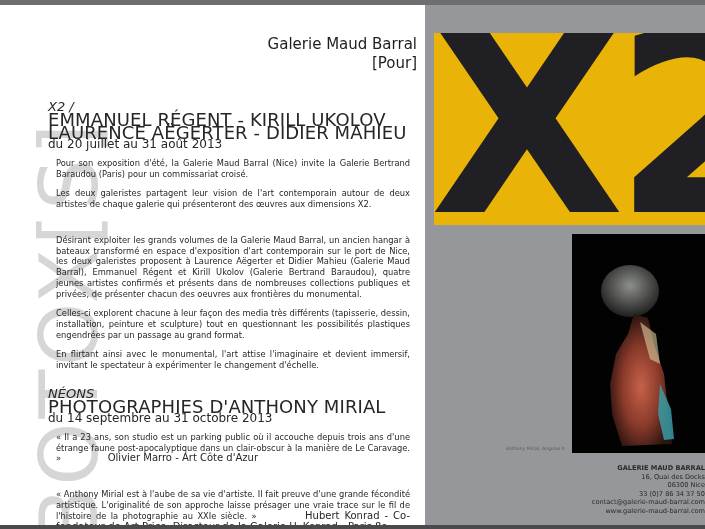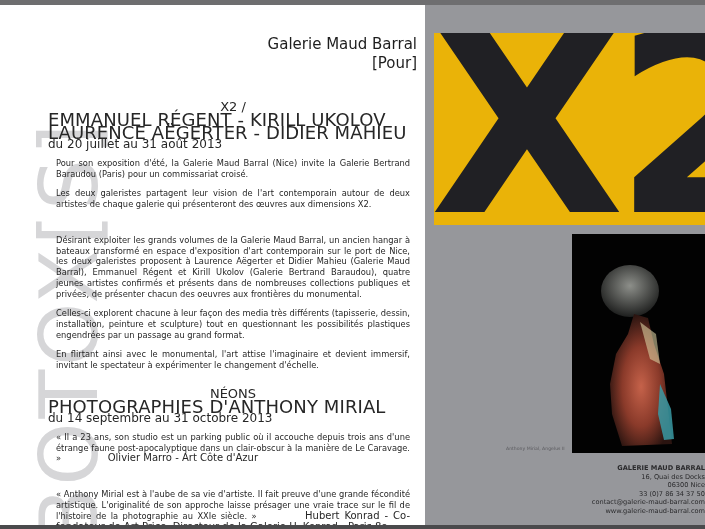--- a/index.html
+++ b/index.html
@@ -28,21 +28,21 @@
     color: #d6d6d8; white-space: nowrap; text-align: left;
   }
   .gallery-header {
     position: absolute; right: 8px; top: 30px; text-align: right;
     font-size: 15px; line-height: 19px; color: #1e1e1e;
   }
   .content {
     position: absolute; left: 48px; top: 95px; width: 370px;
     color: #262626;
   }
-  .ex-title-italic { font-size: 13px; line-height: 13px; text-align: center; }
+  .ex-title-italic { font-style: italic; font-size: 13px; line-height: 13px; }
   .ex-title { font-size: 18px; line-height: 13px; letter-spacing: 0.1px; }
   .ex-dates { font-size: 12px; line-height: 11px; margin-bottom: 8px; }
   .para { font-size: 8.3px; line-height: 10.9px; text-align: justify; margin: 8px; }
   .gap { height: 9px; }
   .section2 { margin-top: 16px; }
   .quote-credit { font-size: 10px; padding-left: 44px; }
   .x2-box {
     position: absolute; left: 9px; top: 28px; width: 271px; height: 192px;
     background: #eab308; overflow: hidden;
   }

